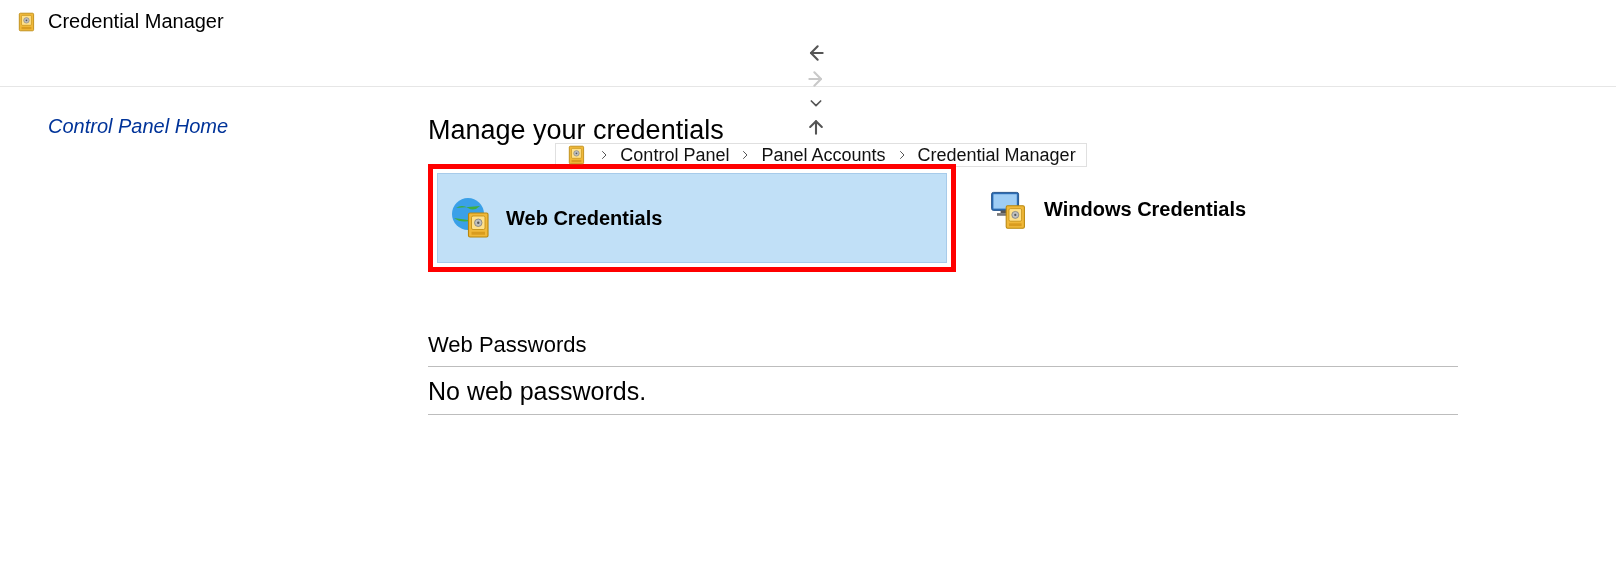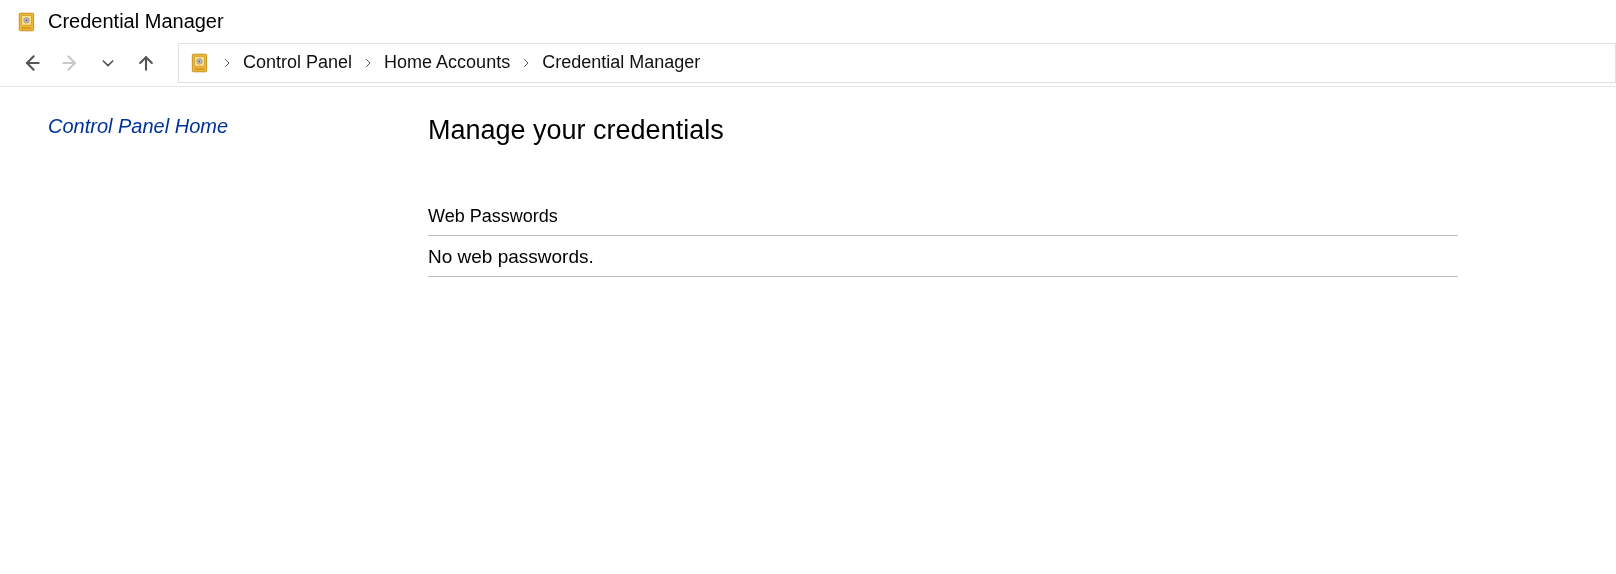--- a/index.html
+++ b/index.html
@@ -23,20 +23,21 @@
     font-size: 20px;
   }
   
   .nav-row {
     display: flex;
     align-items: center;
     padding: 4px 0 4px 16px;
     gap: 6px;
     border-bottom: 1px solid #e6e6e6;
     height: 48px;
+    flex-direction: column;
   }
   .nav-btn {
     width: 32px;
     height: 32px;
     display: flex;
     align-items: center;
     justify-content: center;
     color: #555;
   }
   .nav-btn.disabled { color: #c9c9c9; }
@@ -114,26 +115,26 @@
   }
   .highlight-wrap {
     border: 5px solid #ff0000;
     padding: 4px;
   }
   .section {
     margin-top: 60px;
     max-width: 1030px;
   }
   .section-title {
-    font-size: 18px;
+    font-size: 22px;
     padding-bottom: 8px;
     border-bottom: 1px solid #bdbdbd;
   }
   .section-empty {
-    font-size: 19px;
+    font-size: 25px;
     padding: 10px 0 8px 0;
     border-bottom: 1px solid #bdbdbd;
   }
   
   .safe-icon {
     width: 22px; height: 22px; flex: 0 0 22px;
     position: relative;
   }
   .safe-icon-big {
     width: 40px; height: 40px; flex: 0 0 40px;
@@ -229,40 +230,67 @@
     </span>
     <span class="crumb">
       <span>Control Panel</span>
     </span>
     <span class="crumb-sep">
       <svg width="12" height="12">
           <use href="#sym-chevron-right"></use>
         </svg>
     </span>
     <span class="crumb">
-      <span>Home Accounts</span>
+      <span>Panel Accounts</span>
     </span>
     <span class="crumb-sep">
       <svg width="12" height="12">
           <use href="#sym-chevron-right"></use>
         </svg>
     </span>
     <span class="crumb">
       <span>Credential Manager</span>
     </span>
   </div>
 </div>
 
 <div class="body">
   <div class="sidebar">
     <a href="#" class="cp-home">Control Panel Home</a>
   </div>
 
   <div class="main">
     <h1 class="page-heading">Manage your credentials</h1>
 
+    <div class="cred-row">
+      <div class="highlight-wrap">
+        <div class="cred-tile selected">
+          <span class="safe-icon-big" style="position:relative">
+            <svg width="40" height="40" style="position:absolute;left:-4px;top:-4px">
+                <use href="#sym-globe"></use>
+              </svg>
+            <svg width="30" height="30" style="position:absolute;left:12px;top:12px">
+                <use href="#sym-safe"></use>
+              </svg>
+          </span>
+          <span>Web Credentials</span>
+        </div>
+      </div>
+
+      <div class="cred-tile">
+        <span class="safe-icon-big" style="position:relative">
+          <svg width="36" height="36" style="position:absolute;left:-2px;top:-2px">
+              <use href="#sym-monitor"></use>
+            </svg>
+          <svg width="28" height="28" style="position:absolute;left:12px;top:14px">
+              <use href="#sym-safe"></use>
+            </svg>
+        </span>
+        <span>Windows Credentials</span>
+      </div>
+    </div>
 
     <div class="section">
       <div class="section-title">Web Passwords</div>
       <div class="section-empty">No web passwords.</div>
     </div>
   </div>
 </div>
 
 </body></html>

